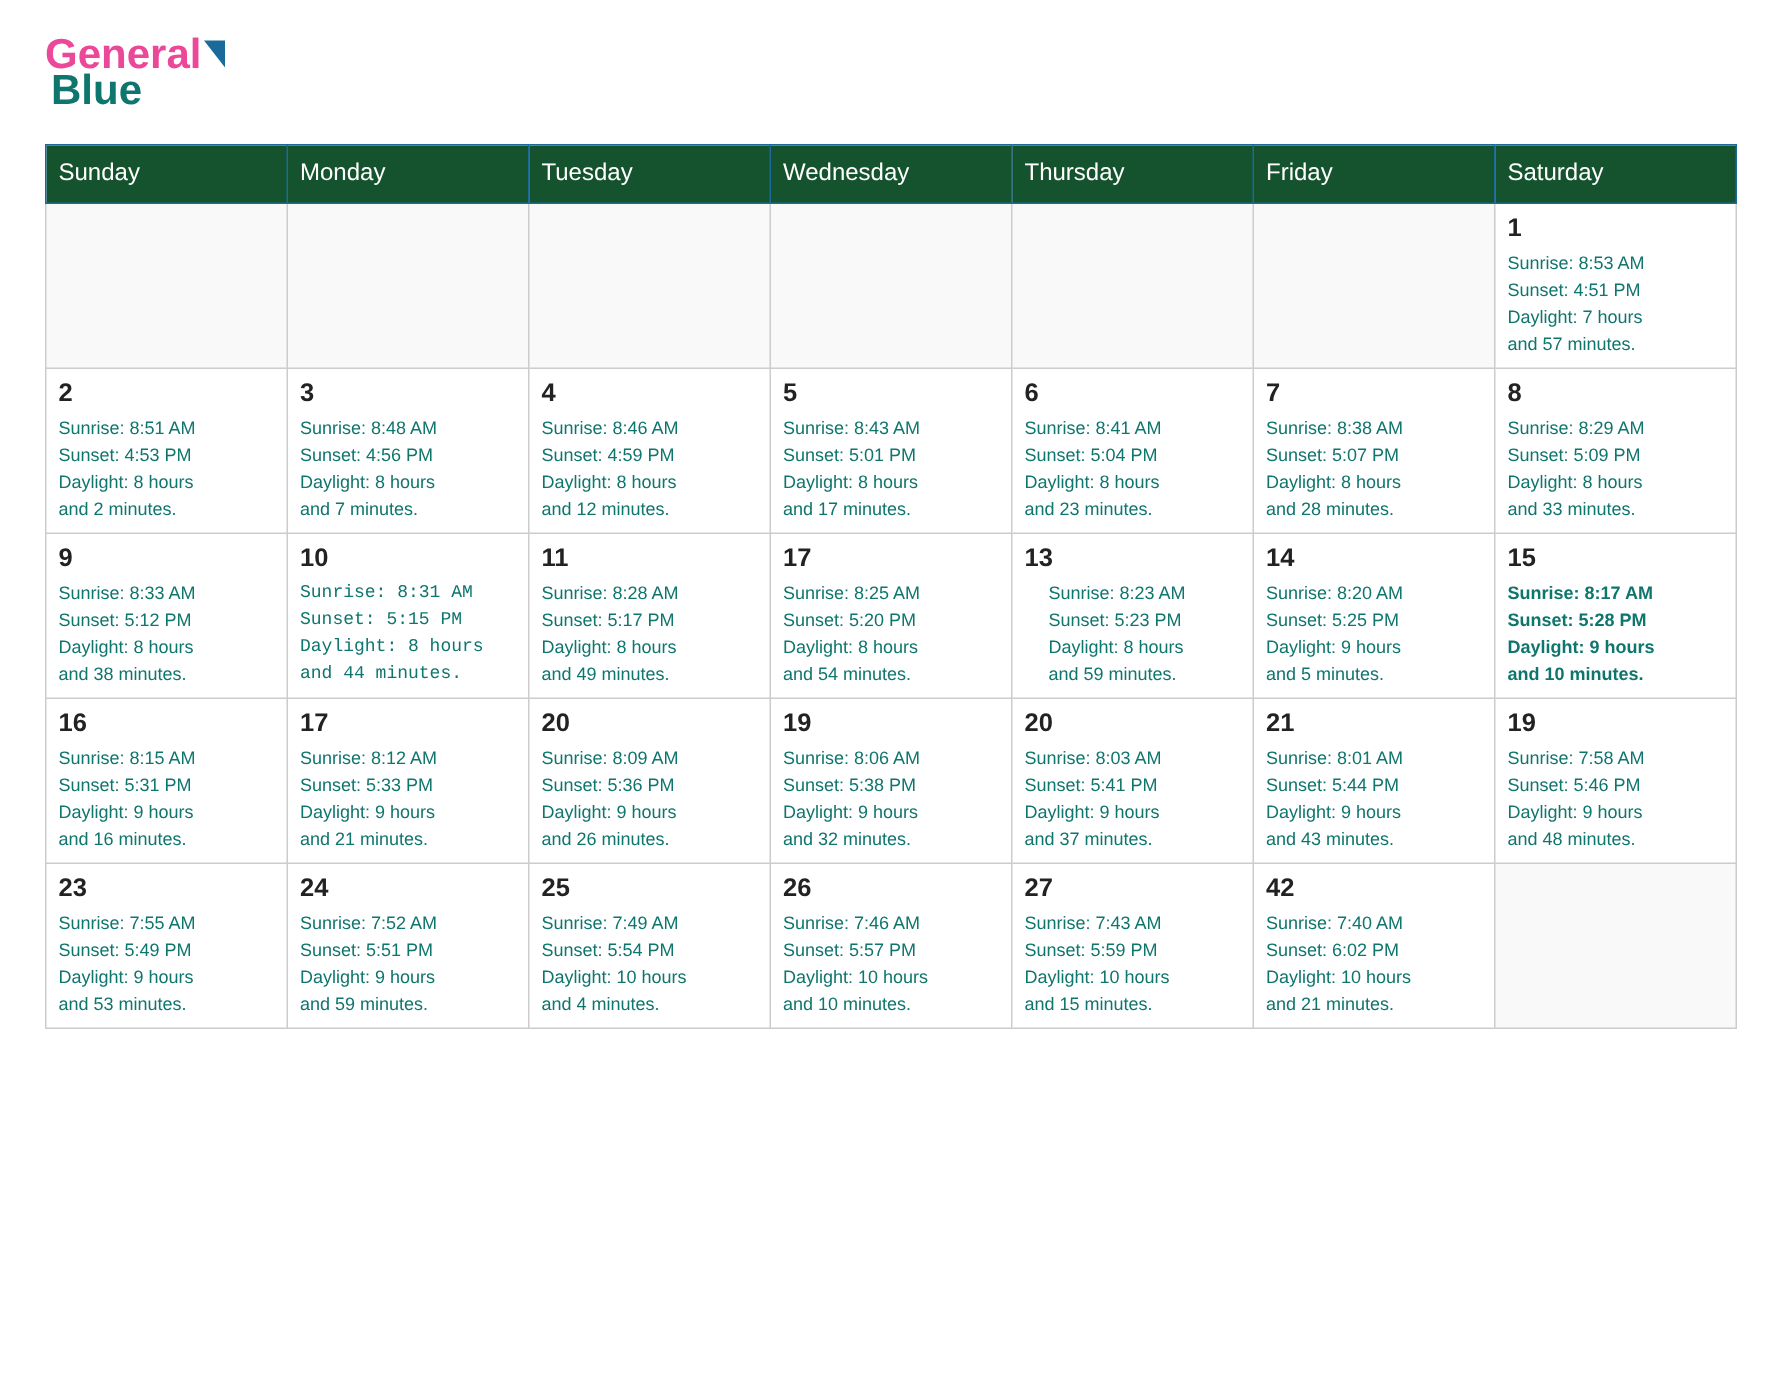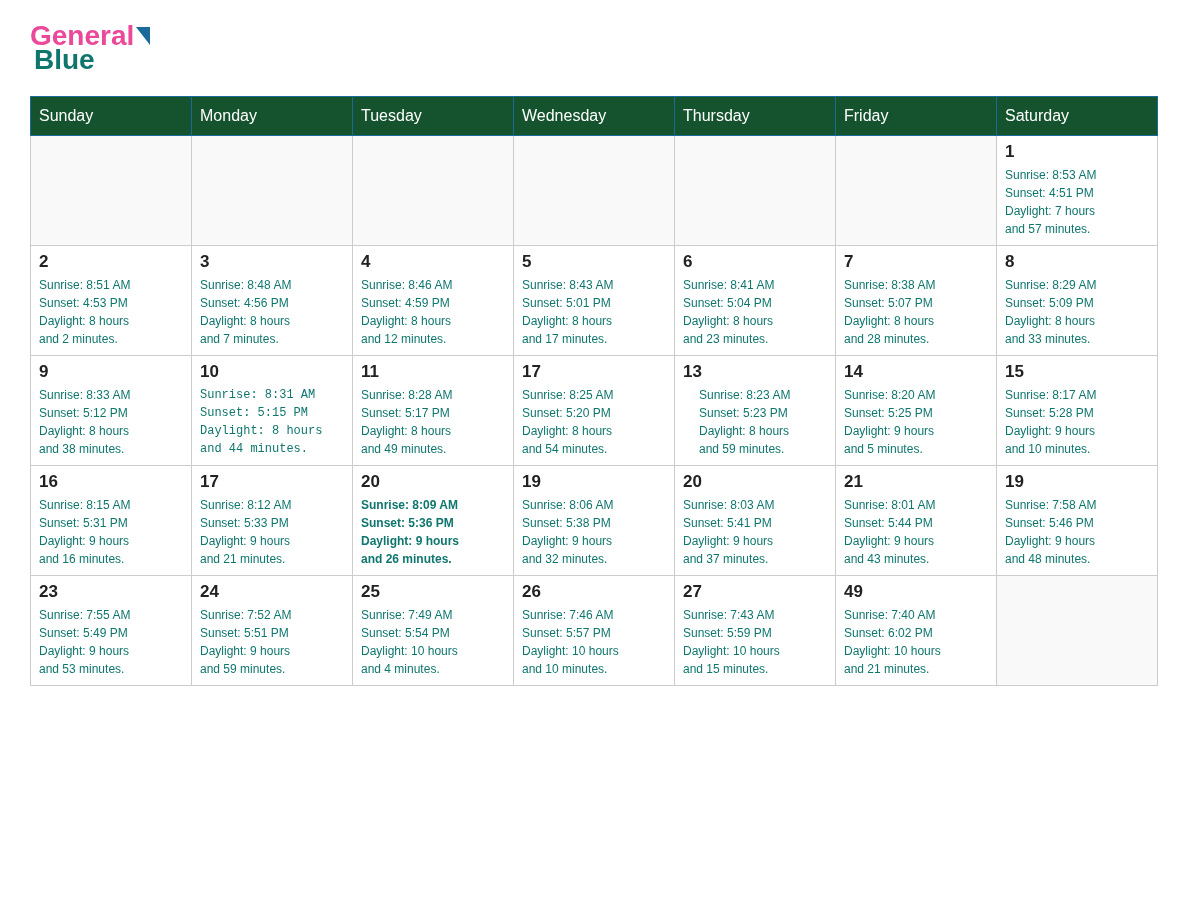--- a/index.html
+++ b/index.html
@@ -231,21 +231,21 @@
         </td>
         <td>
           <span class="day-num">14</span>
           <div class="day-info" style="white-space: pre-line;">Sunrise: 8:20 AM
 Sunset: 5:25 PM
 Daylight: 9 hours
 and 5 minutes.</div>
         </td>
         <td>
           <span class="day-num">15</span>
-          <div class="day-info" style="white-space: pre-line;">Sunrise: 8:17 AM
+          <div class="day-info" style="white-space: pre-line; font-weight: bold;">Sunrise: 8:17 AM
 Sunset: 5:28 PM
 Daylight: 9 hours
 and 10 minutes.</div>
         </td>
       </tr>
       <tr>
         <td>
           <span class="day-num">16</span>
           <div class="day-info" style="white-space: pre-line;">Sunrise: 8:15 AM
 Sunset: 5:31 PM
@@ -254,21 +254,21 @@
         </td>
         <td>
           <span class="day-num">17</span>
           <div class="day-info" style="white-space: pre-line;">Sunrise: 8:12 AM
 Sunset: 5:33 PM
 Daylight: 9 hours
 and 21 minutes.</div>
         </td>
         <td>
           <span class="day-num">20</span>
-          <div class="day-info" style="white-space: pre-line; font-weight: bold;">Sunrise: 8:09 AM
+          <div class="day-info" style="white-space: pre-line;">Sunrise: 8:09 AM
 Sunset: 5:36 PM
 Daylight: 9 hours
 and 26 minutes.</div>
         </td>
         <td>
           <span class="day-num">19</span>
           <div class="day-info" style="white-space: pre-line;">Sunrise: 8:06 AM
 Sunset: 5:38 PM
 Daylight: 9 hours
 and 32 minutes.</div>
@@ -325,21 +325,21 @@
 and 10 minutes.</div>
         </td>
         <td>
           <span class="day-num">27</span>
           <div class="day-info" style="white-space: pre-line;">Sunrise: 7:43 AM
 Sunset: 5:59 PM
 Daylight: 10 hours
 and 15 minutes.</div>
         </td>
         <td>
-          <span class="day-num">49</span>
+          <span class="day-num">42</span>
           <div class="day-info" style="white-space: pre-line;">Sunrise: 7:40 AM
 Sunset: 6:02 PM
 Daylight: 10 hours
 and 21 minutes.</div>
         </td>
         <td class="empty-cell"></td>
       </tr>
     </tbody>
 </table>
 

